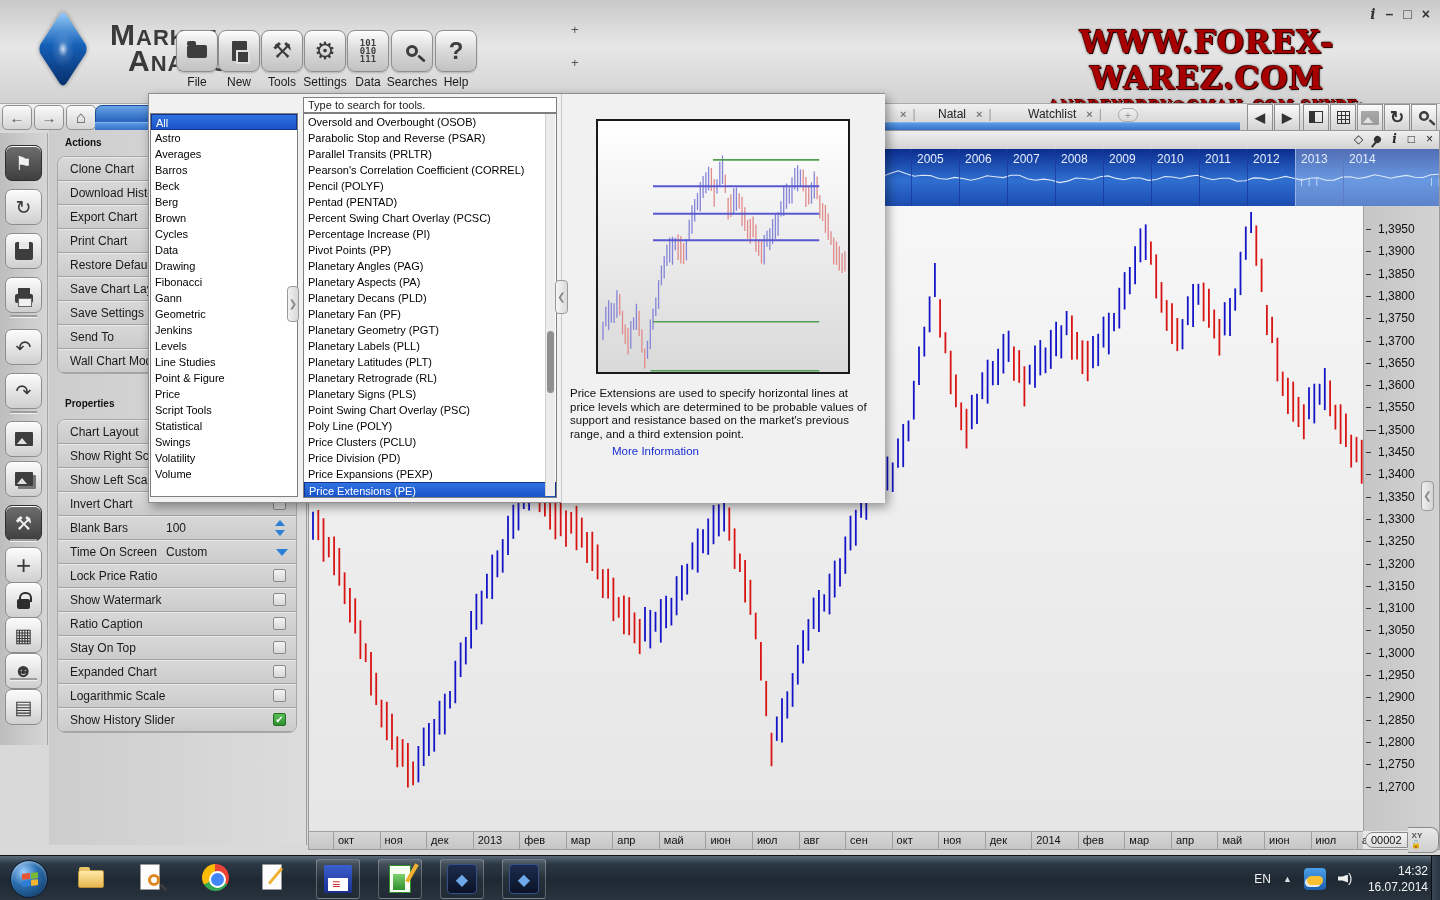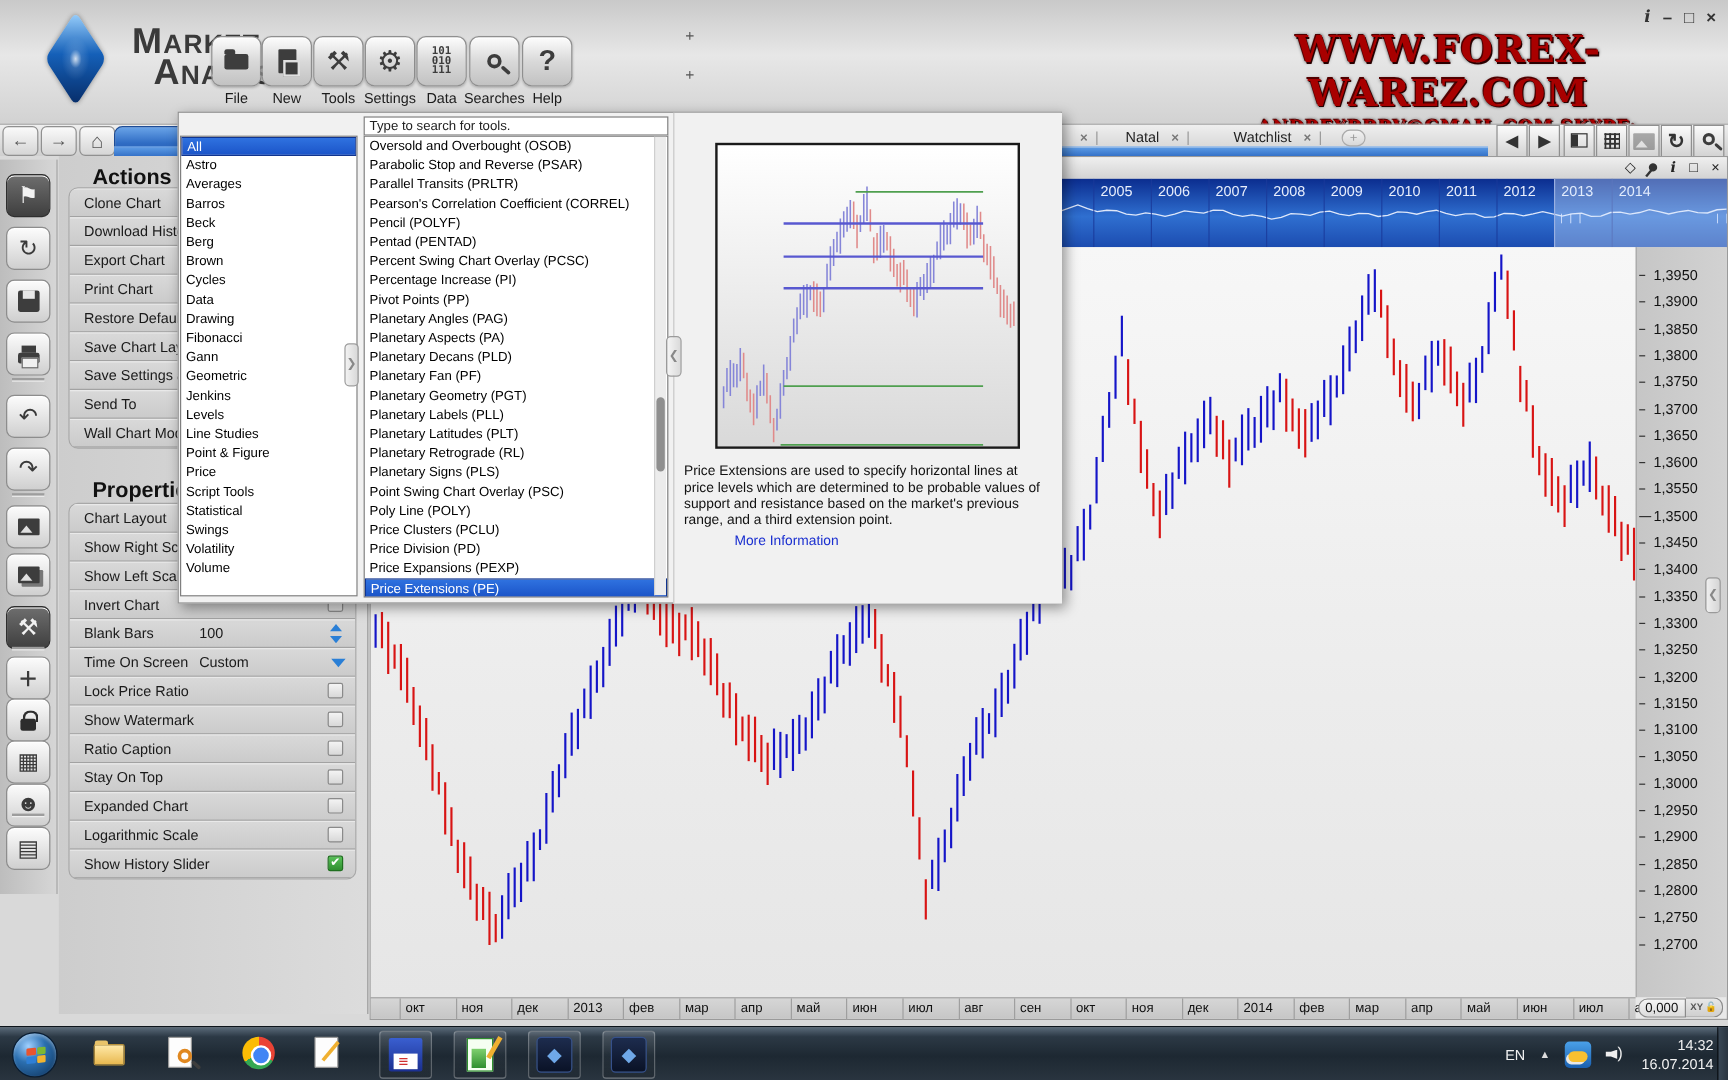--- a/index.html
+++ b/index.html
@@ -59,21 +59,21 @@
   .ls-btn { position:absolute; left:5px; width:37px; height:36px; border-radius:7px;
     border:1px solid #8d8d8d; background:linear-gradient(180deg,#fcfcfc,#cfcfcf);
     color:#3a3a3a; display:flex; align-items:center; justify-content:center; font-size:19px;
     box-shadow:inset 0 1px 0 #fff; }
   .ls-btn.dark { background:linear-gradient(180deg,#6e6e6e,#3f3f3f); color:#f2f2f2; border-color:#2e2e2e; }
   .ls-div { position:absolute; left:10px; width:27px; height:2px; background:#9d9d9d; box-shadow:0 1px 0 #f0f0f0; }
 
   
   #sidebar { position:absolute; left:49px; top:130px; width:258px; height:715px;
     background:linear-gradient(90deg,#cdcdcd,#dcdcdc); border-right:1px solid #9c9c9c; }
-  .sb-title { position:absolute; left:28px; font-size:18px; font-weight:bold; color:#111; }
+  .sb-title { position:absolute; left:16px; font-size:10px; font-weight:bold; color:#111; }
   .sb-panel { position:absolute; left:8px; width:240px; border:1px solid #a8a8a8; border-radius:8px;
     background:linear-gradient(180deg,#d8d8d8,#c7c7c7); box-shadow:inset 0 1px 0 #f5f5f5; overflow:hidden; }
   .sb-row { position:relative; height:24px; line-height:24px; font-size:12px; color:#1a1a1a;
     padding-left:12px; border-bottom:1px solid #a2a2a2; box-shadow:inset 0 1px 0 #e9e9e9;
     background:linear-gradient(180deg,#d9d9d9,#cbcbcb); }
   .sb-row .val { position:absolute; left:108px; top:0; }
   .cbox { position:absolute; right:10px; top:5px; width:13px; height:13px; border:1px solid #8a8a8a;
     border-radius:2px; background:linear-gradient(180deg,#f4f4f4,#d8d8d8); }
   .cbox.on { background:linear-gradient(180deg,#58c058,#2f8f2f); border-color:#1f6f1f;
     color:#fff; font-size:10px; text-align:center; line-height:12px; }
@@ -690,21 +690,21 @@
       <div class="ta-cell" style="left: 722.25px; width: 46.55px;">2014</div>
       <div class="ta-cell" style="left: 768.8px; width: 46.55px;">фев</div>
       <div class="ta-cell" style="left: 815.35px; width: 46.55px;">мар</div>
       <div class="ta-cell" style="left: 861.9px; width: 46.55px;">апр</div>
       <div class="ta-cell" style="left: 908.45px; width: 46.55px;">май</div>
       <div class="ta-cell" style="left: 955px; width: 46.55px;">июн</div>
       <div class="ta-cell" style="left: 1001.55px; width: 46.55px;">июл</div>
       <div class="ta-cell" style="left: 1048.1px; width: 46.55px;">авг</div>
     </div>
   <div id="xy-pill">
-    <span id="xy-val">0,000</span>
+    <span id="xy-val">00002</span>
     <span id="xy-tag"><span>XY</span> 🔓</span>
   </div>
   <div id="scale-collapse">❮</div>
 </div>
 
 <div id="dialog">
   <div id="search-box">Type to search for tools.</div>
   <div id="cat-list">
       <div class="lst-item sel">All</div>
       <div class="lst-item">Astro</div>

